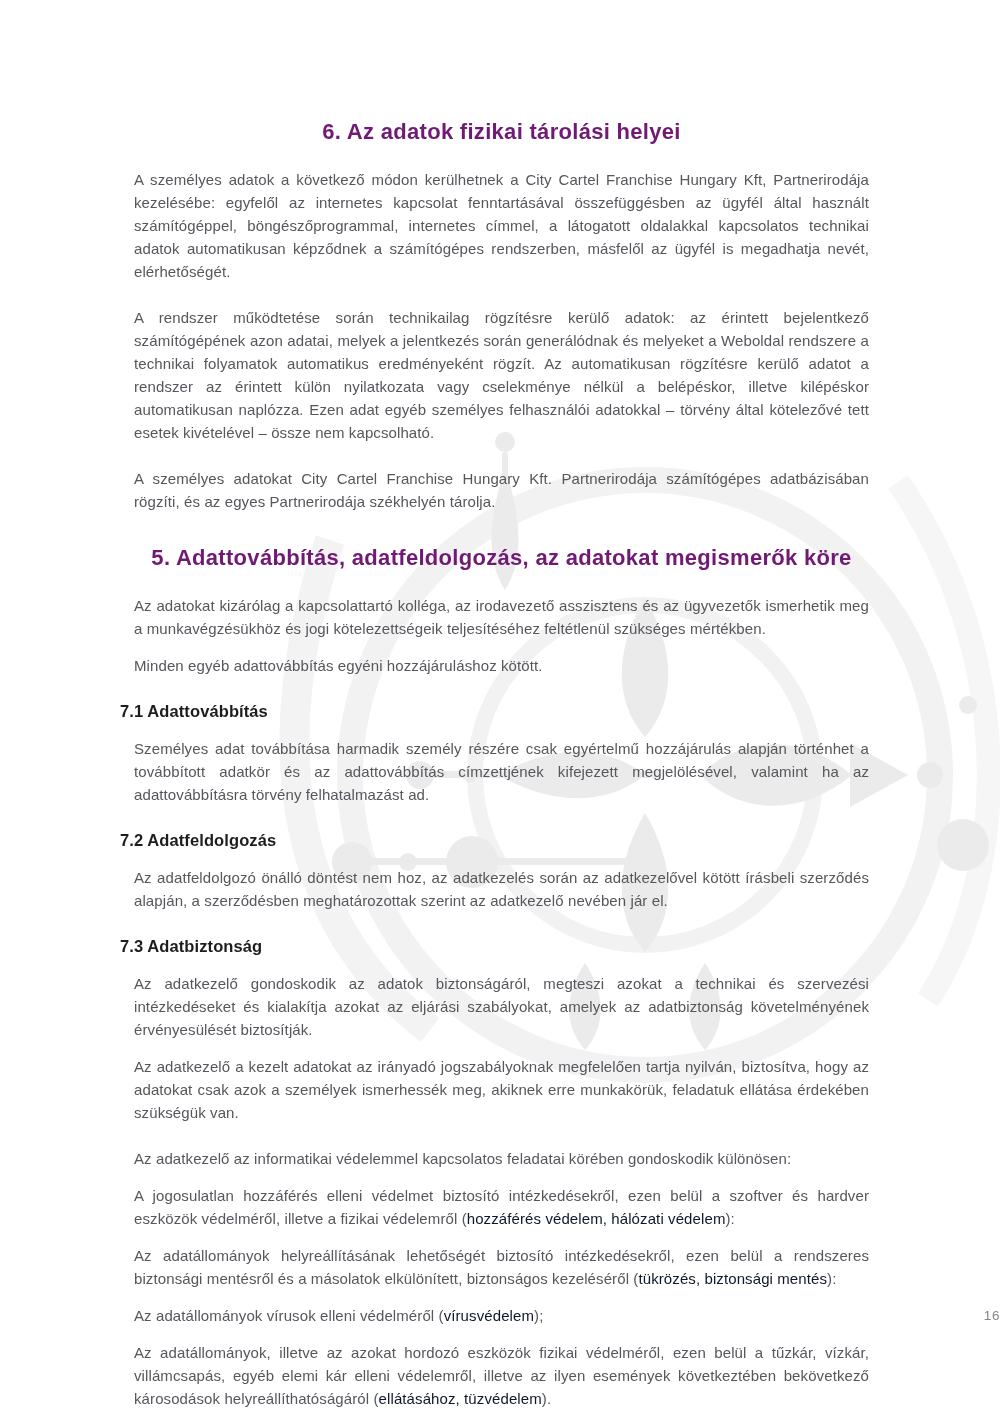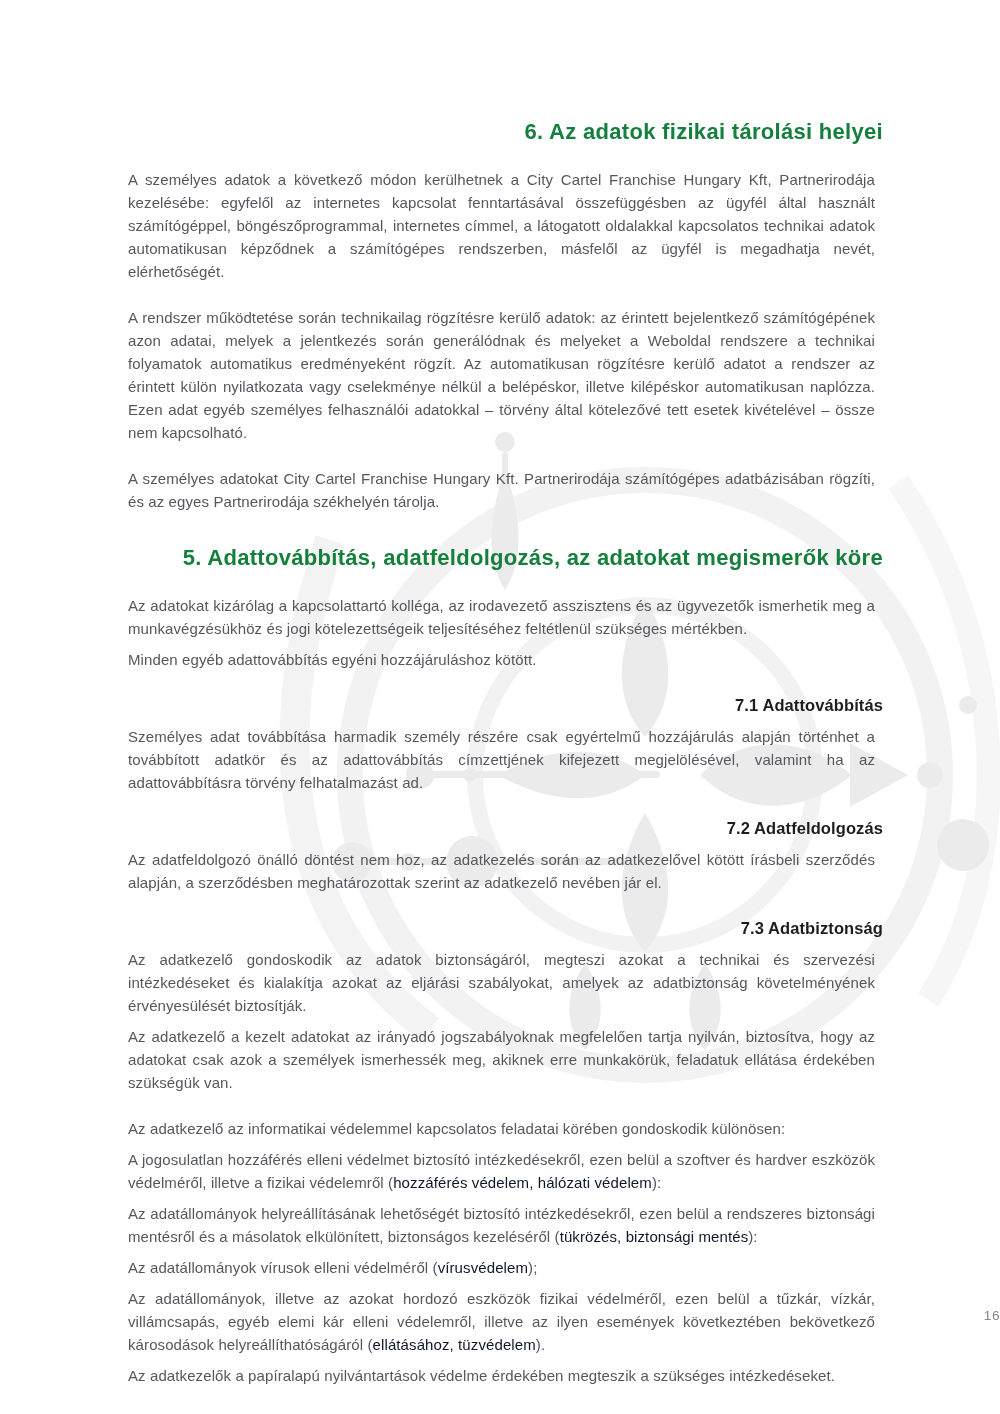--- a/index.html
+++ b/index.html
@@ -7,30 +7,30 @@
     width:1000px;height:1414px;background:#ffffff;
     font-family:"Liberation Sans", sans-serif;
   }
   .page{position:relative;width:1000px;height:1414px;background:#fff;overflow:hidden;}
   .watermark{position:absolute;left:0;top:0;width:1000px;height:1414px;z-index:0;pointer-events:none;}
   .content{
     position:absolute;left:120px;top:118px;width:763px;z-index:1;
     color:#55575c;font-size:15px;line-height:23px;text-align:justify;
     letter-spacing:.1px;
   }
-  .content p{margin:8px;}
+  .content p{margin:14px;}
   .content p.gap{margin-top:23px;}
   h1.doc{
     margin:31px 0 16px;font-size:22px;line-height:27px;font-weight:bold;
-    color:#15803d;letter-spacing:.3px;text-align:right;
+    color:#701a75;letter-spacing:.3px;text-align:center;
   }
   h1.doc.first{margin-top:0;}
   h2.doc{
     margin:23px 0 0;font-size:16.5px;line-height:23px;font-weight:bold;
-    color:#1d1d1f;text-align:right;letter-spacing:.1px;
+    color:#1d1d1f;text-align:left;letter-spacing:.1px;
   }
   .content strong{color:#0f172a;font-weight:normal;}
   .footer{
     position:absolute;left:0;top:1308px;width:1000px;text-align:right;z-index:1;
     color:#85878a;font-size:13.5px;letter-spacing:.6px;
   }
 </style>
 </head>
 <body>
 

